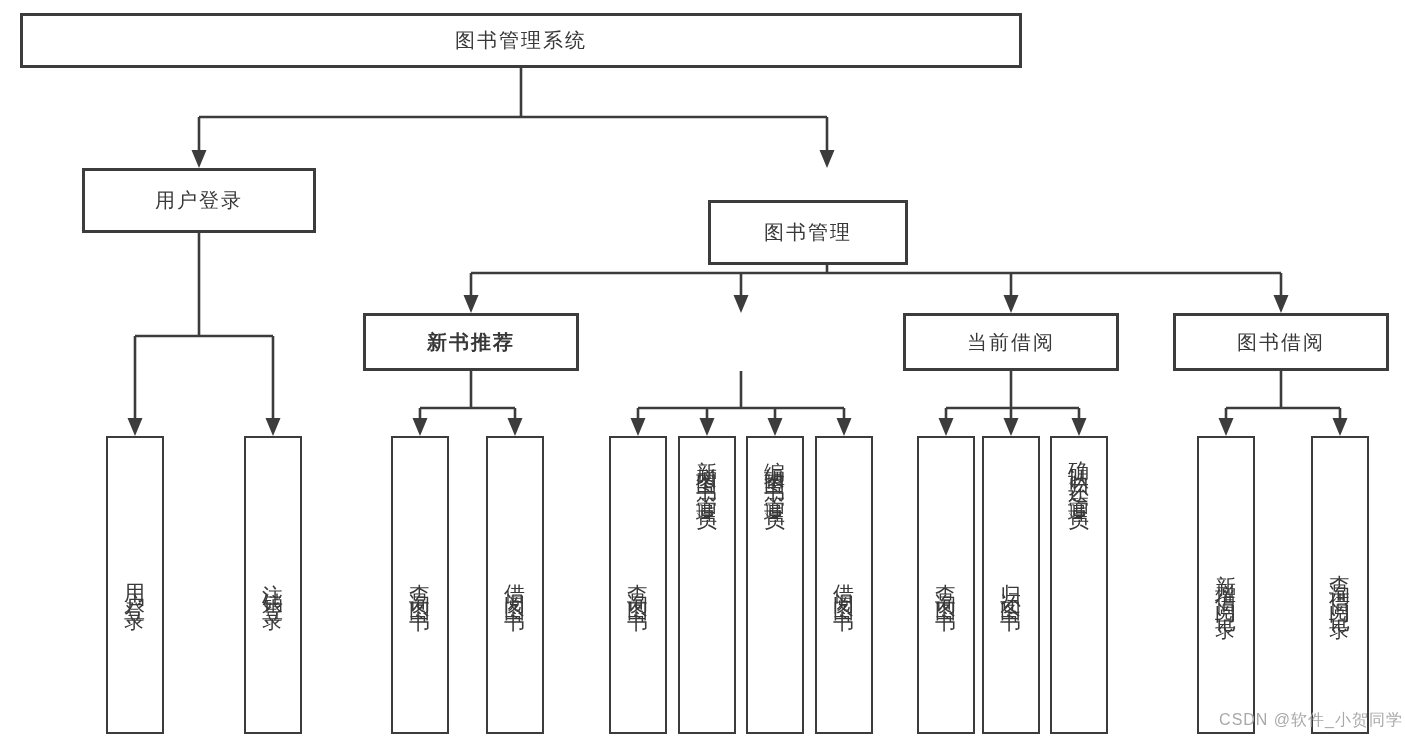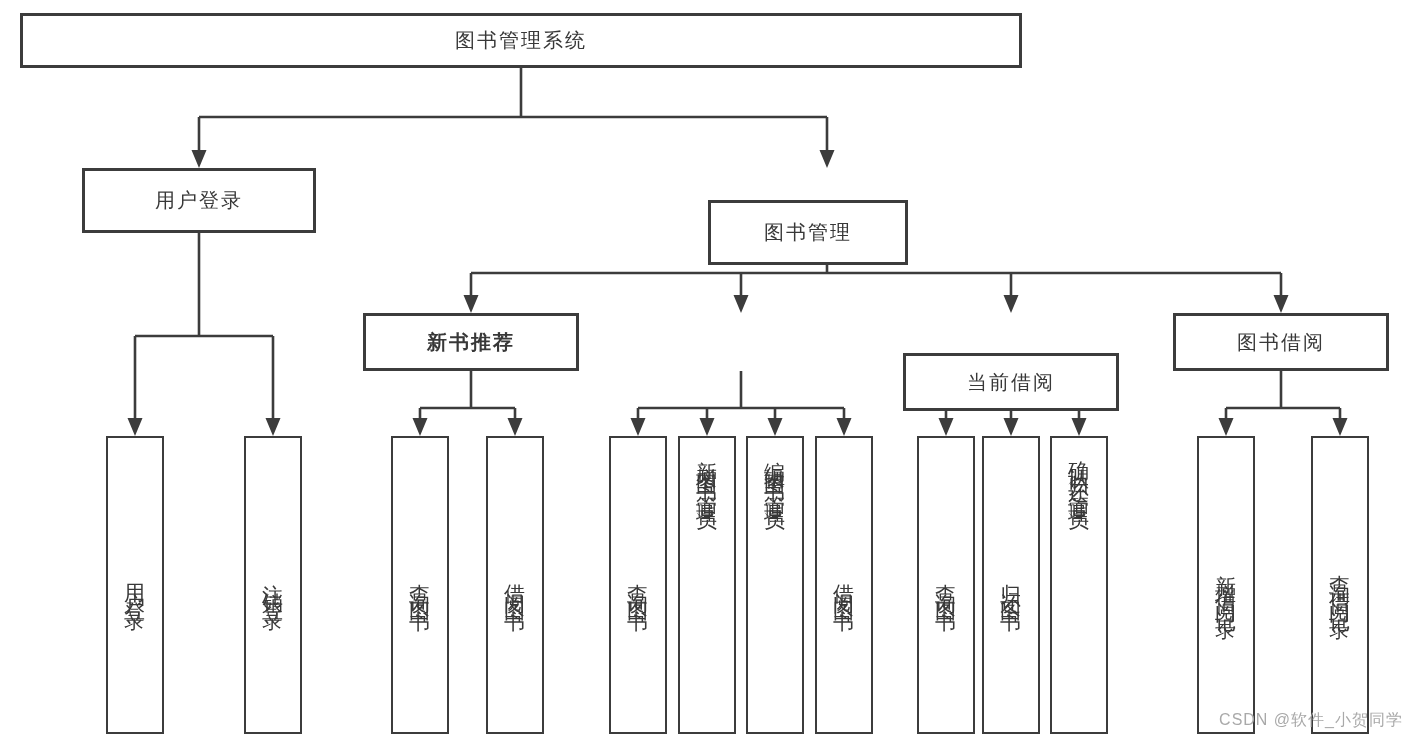--- a/index.html
+++ b/index.html
@@ -35,21 +35,21 @@
     z-index: 2;
     white-space: nowrap;
   }
   .root-box   { left: 20px;  top: 13px;  width: 1002px; height: 55px; }
   .l2-box     { top: 168px; height: 65px; }
   .l2-a       { left: 82px;  width: 234px; }
   .l2-b       { left: 708px; width: 200px; margin-top: 32px; }
   .l3-box     { top: 313px; height: 58px; width: 216px; }
   .l3-a { left: 363px; font-weight: bold; }
   .l3-b { left: 633px; }
-  .l3-c { left: 903px; margin-top: 40px; }
+  .l3-c { left: 903px; }
   .l3-d { left: 1173px; }
   .leaf {
     position: absolute;
     box-sizing: border-box;
     background: #ffffff;
     border: 2.5px solid #3c3c3c;
     top: 436px;
     height: 298px;
     width: 58px;
     display: flex;

